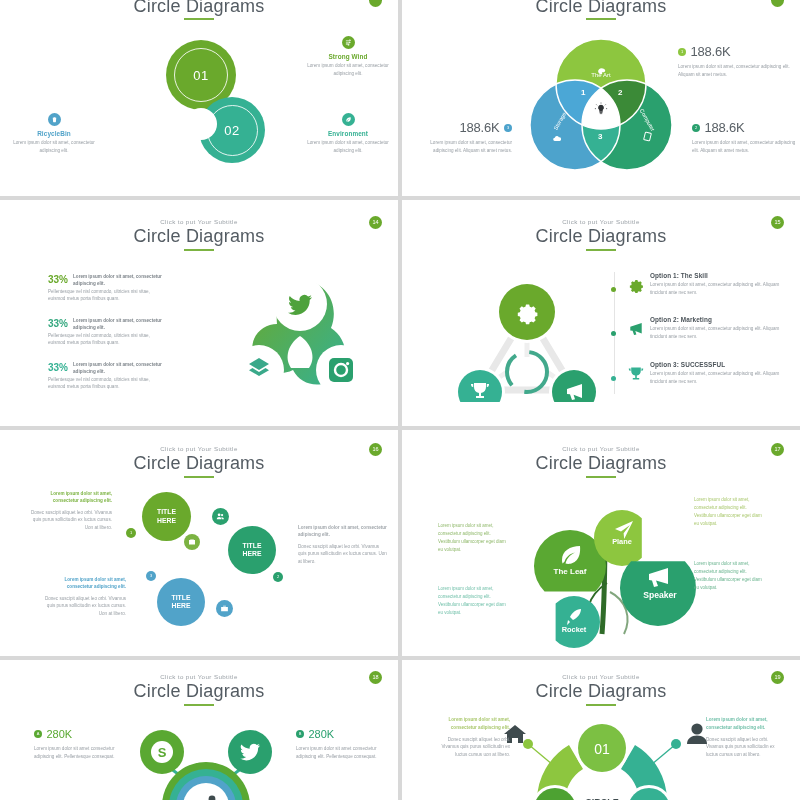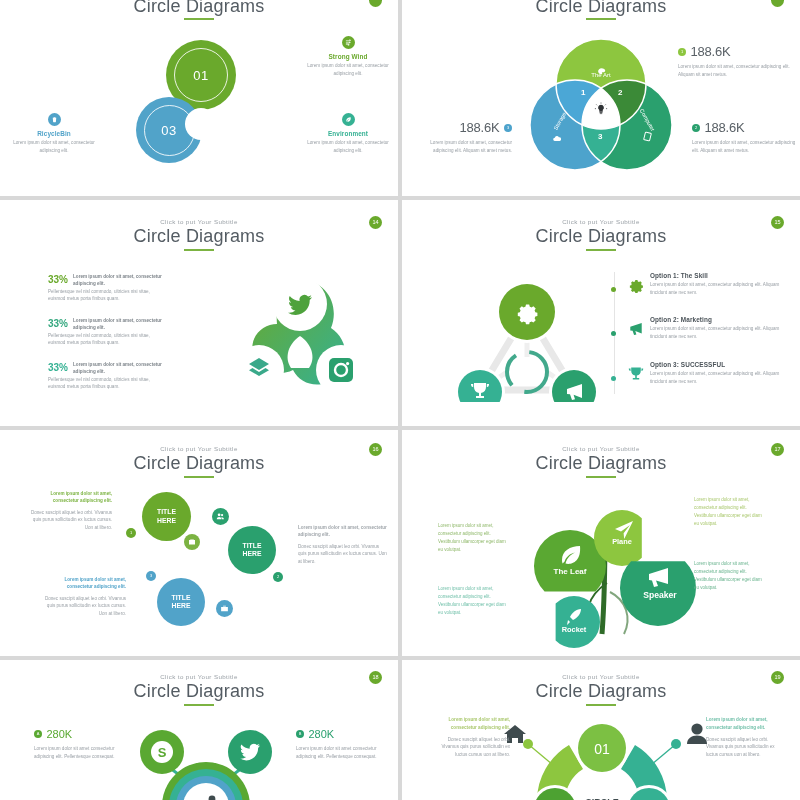--- a/index.html
+++ b/index.html
@@ -84,23 +84,23 @@
   <div class="slide">
     <div class="title" style="top:-4px">Circle Diagrams</div>
     <div class="title-rule" style="top:18px"></div>
     <div class="slide-num" style="top:-6px; background:#6aa92c"></div>
 
     <div class="ring" style="left:166px;top:40px;width:70px;height:70px;background:#6aa92c;">
       <div style="width:54px;height:54px;border-radius:50%;border:1.5px solid rgba(255,255,255,.85);display:flex;align-items:center;justify-content:center">
         <span class="num-lbl">01</span>
       </div>
     </div>
-    <div class="ring" style="left:136px;top:97px;width:66px;height:66px;background:#51a3c9;">
+    <div class="ring" style="left:199px;top:97px;width:66px;height:66px;background:#35b193;">
       <div style="width:51px;height:51px;border-radius:50%;border:1.5px solid rgba(255,255,255,.85);display:flex;align-items:center;justify-content:center">
-        <span class="num-lbl">03</span>
+        <span class="num-lbl">02</span>
       </div>
     </div>
     <div class="circ" style="left:185px;top:108px;width:32px;height:32px;background:#fff"></div>
 
     <div class="blk" style="left:300px;top:36px;width:96px;text-align:center">
       <div class="mini-ico" style="background:#6aa92c;margin:0 auto 4px">
         <svg class="ic" viewBox="0 0 16 16">
             <path fill="#fff" d="M2 5h9a2 2 0 1 0-2-2h1.5a.5.5 0 1 1 .5.5H2zm0 3h7.5a1.5 1.5 0 1 1 1.5 1.5H2zm0 3h6a2 2 0 1 1-2 2h1.5a.5.5 0 1 0-.5-.5H2z"></path>
           </svg>
       </div>

